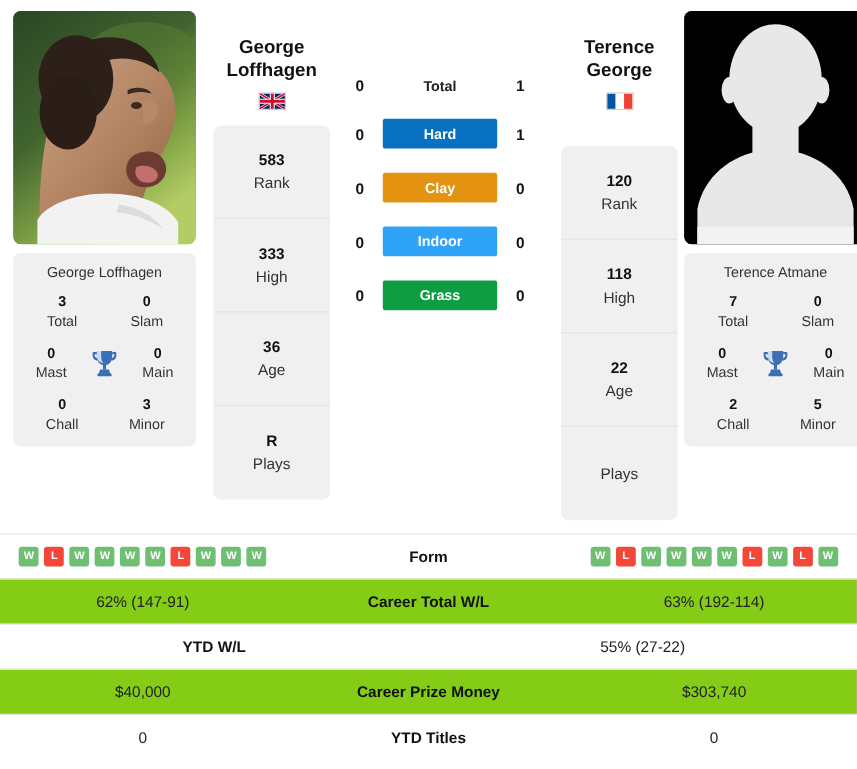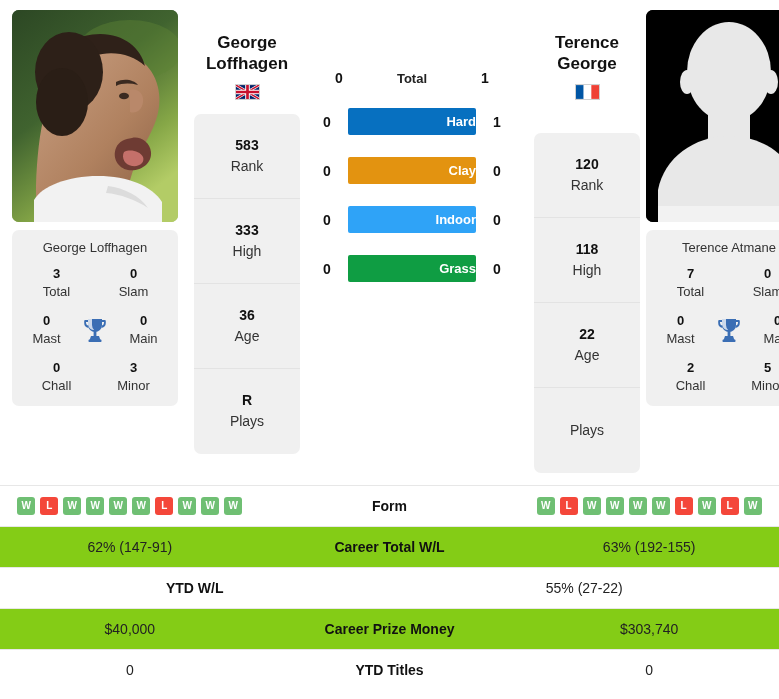--- a/index.html
+++ b/index.html
@@ -124,22 +124,22 @@
     color: #111;
   }
   .slabel-total {
     width: 104px;
     text-align: center;
     font-size: 13px;
     font-weight: bold;
     color: #222;
   }
   .sbadge {
-    width: 128px;
-    text-align: right;
+    width: 104px;
+    text-align: center;
     font-size: 13px;
     font-weight: bold;
     color: #ffffff;
     padding: 6px 0;
     border-radius: 2px;
   }
 
   
   .table { margin-top: 12px; width: 100%; }
   .trow {
@@ -449,21 +449,21 @@
           <div class="badge l">L</div>
           <div class="badge w">W</div>
           <div class="badge l">L</div>
           <div class="badge w">W</div>
         </div>
     </div>
 
     <div class="trow shaded">
       <div class="tcell">62% (147-91)</div>
       <div class="tcell mid">Career Total W/L</div>
-      <div class="tcell">63% (192-155)</div>
+      <div class="tcell">63% (192-114)</div>
     </div>
 
     <div class="trow">
       <div class="tcell mid">YTD W/L</div>
       <div class="tcell">55% (27-22)</div>
     </div>
 
     <div class="trow shaded">
       <div class="tcell">$40,000</div>
       <div class="tcell mid">Career Prize Money</div>

